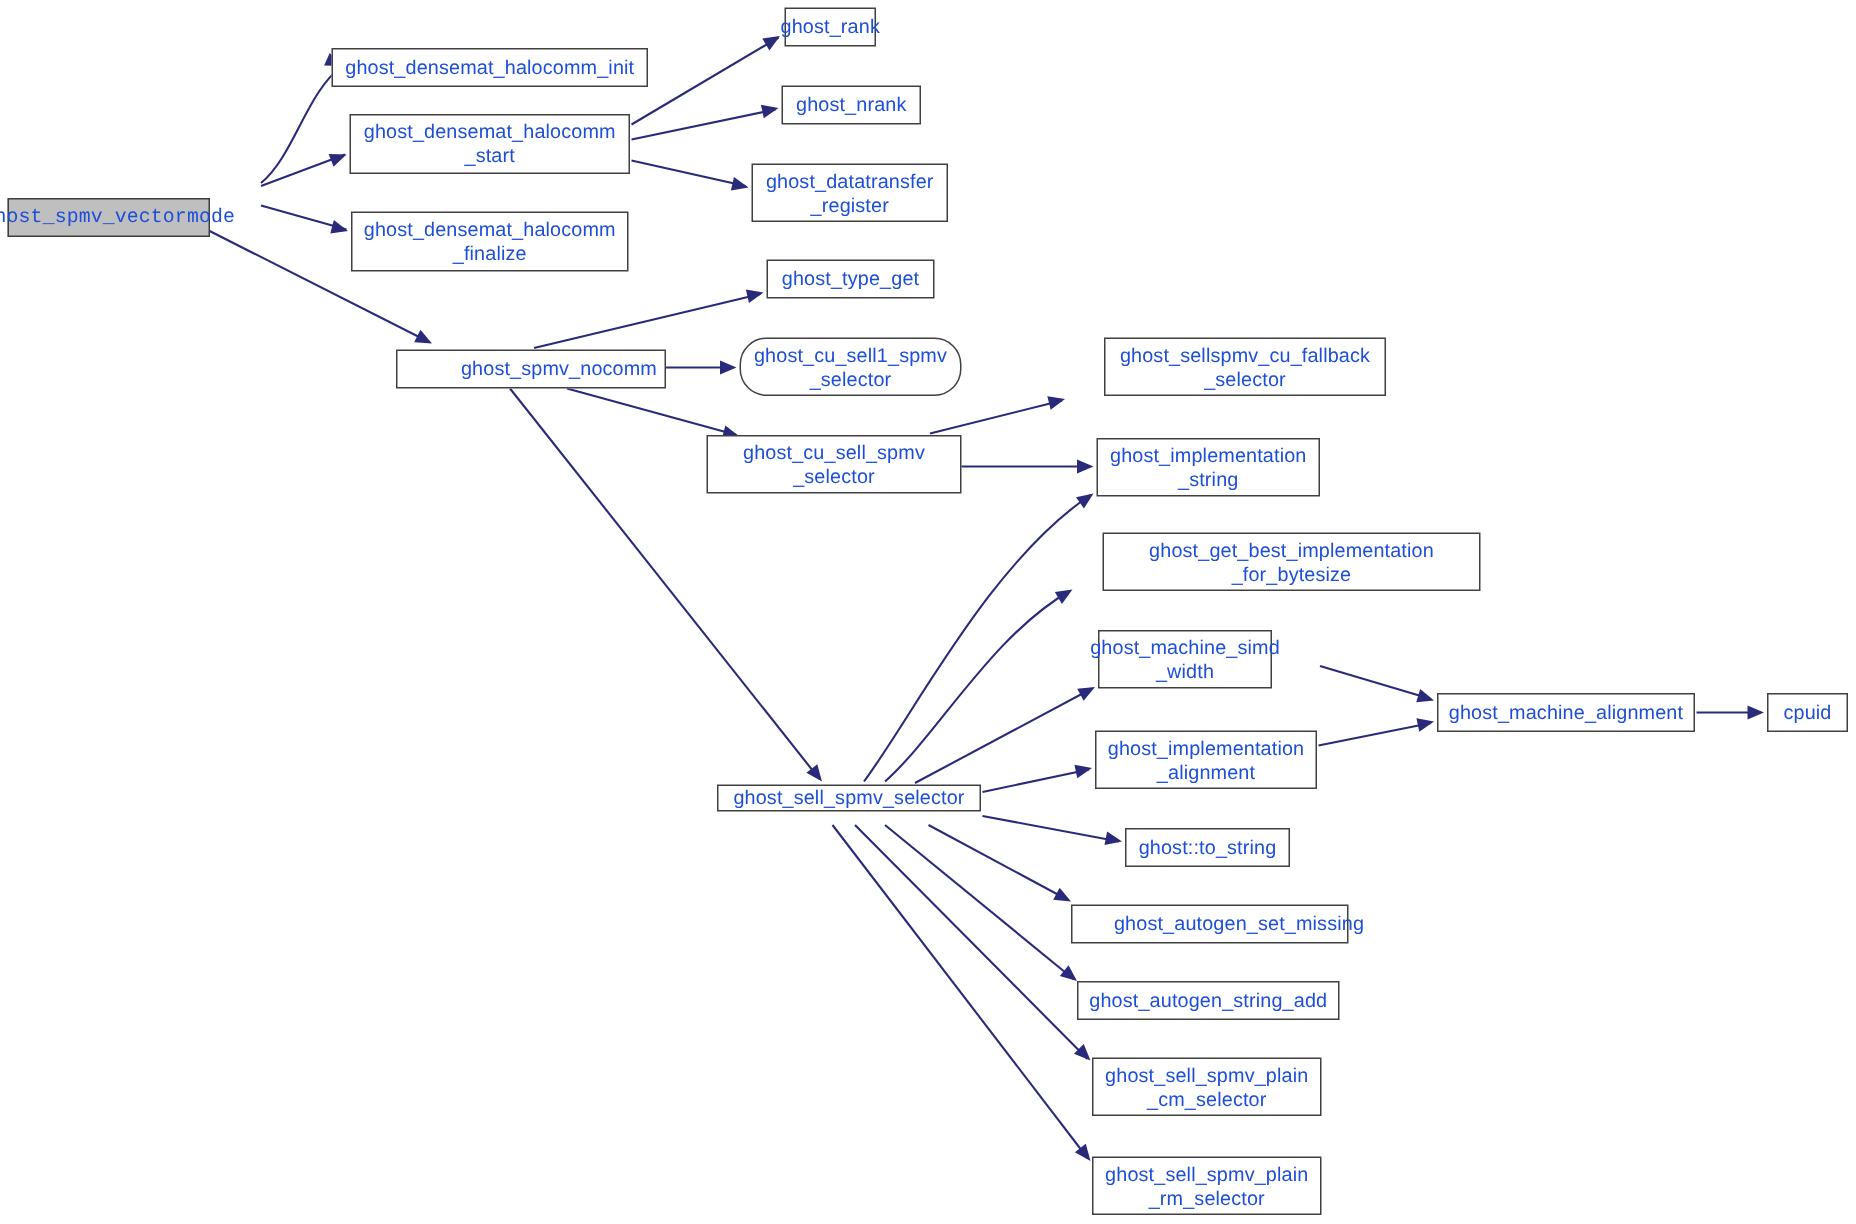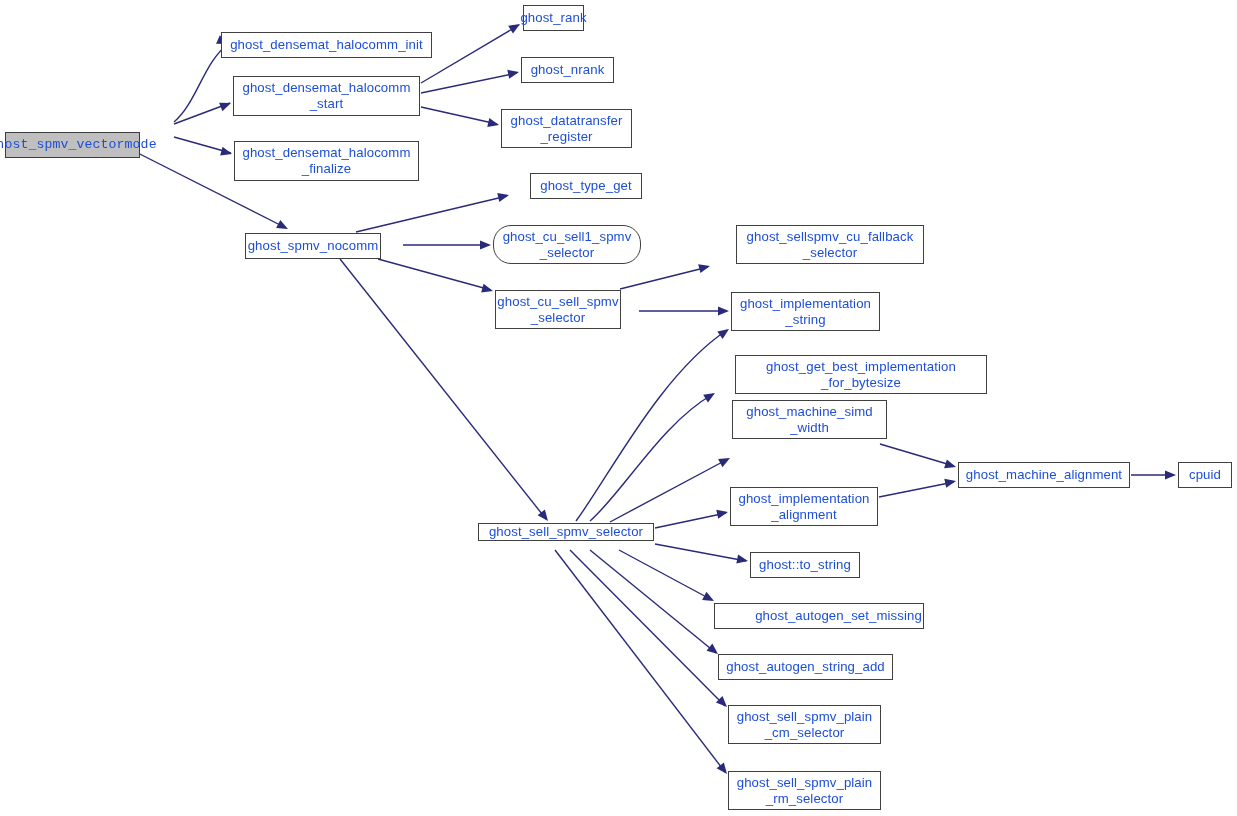--- a/index.html
+++ b/index.html
@@ -159,43 +159,43 @@
         <polygon points="0,0 -11,-4.6 -11,4.6" fill="#2a2a7a" transform="translate(1176,475) rotate(0)"></polygon>
       </g>
     </svg>
   <div id="node-layer">
       <div class="node highlight" style="left: 5px; top: 132px; width: 135px; height: 26px; font-family: Liberation Mono, monospace;"><span class="node-label">ghost_spmv_vectormode</span></div>
       <div class="node" style="left: 221px; top: 32px; width: 211px; height: 26px;"><span class="node-label">ghost_densemat_halocomm_init</span></div>
       <div class="node" style="left: 233px; top: 76px; width: 187px; height: 40px;"><span class="node-label">ghost_densemat_halocomm
 _start</span></div>
       <div class="node" style="left: 234px; top: 141px; width: 185px; height: 40px;"><span class="node-label">ghost_densemat_halocomm
 _finalize</span></div>
-      <div class="node" style="left: 245px; top: 233px; width: 136px; height: 26px;"><span class="node-label">ghost_spmv_nocomm</span></div>
+      <div class="node" style="left: 264px; top: 233px; width: 180px; height: 26px; justify-content: flex-end;"><span class="node-label">ghost_spmv_nocomm</span></div>
       <div class="node" style="left: 523px; top: 5px; width: 61px; height: 26px;"><span class="node-label">ghost_rank</span></div>
       <div class="node" style="left: 521px; top: 57px; width: 93px; height: 26px;"><span class="node-label">ghost_nrank</span></div>
       <div class="node" style="left: 501px; top: 109px; width: 131px; height: 39px;"><span class="node-label">ghost_datatransfer
 _register</span></div>
-      <div class="node" style="left: 511px; top: 173px; width: 112px; height: 26px; margin-left: 19px;"><span class="node-label">ghost_type_get</span></div>
+      <div class="node" style="left: 511px; top: 173px; width: 112px; height: 26px;"><span class="node-label">ghost_type_get</span></div>
       <div class="node" style="left: 493px; top: 225px; width: 148px; height: 39px; border-radius: 18px;"><span class="node-label">ghost_cu_sell1_spmv
 _selector</span></div>
-      <div class="node" style="left: 495px; top: 290px; width: 126px; height: 39px;"><span class="node-label">ghost_cu_sell_spmv
+      <div class="node" style="left: 471px; top: 290px; width: 170px; height: 39px;"><span class="node-label">ghost_cu_sell_spmv
 _selector</span></div>
       <div class="node" style="left: 736px; top: 225px; width: 188px; height: 39px;"><span class="node-label">ghost_sellspmv_cu_fallback
 _selector</span></div>
       <div class="node" style="left: 731px; top: 292px; width: 149px; height: 39px;"><span class="node-label">ghost_implementation
 _string</span></div>
       <div class="node" style="left: 735px; top: 355px; width: 252px; height: 39px;"><span class="node-label">ghost_get_best_implementation
 _for_bytesize</span></div>
-      <div class="node" style="left: 732px; top: 400px; width: 155px; height: 39px;"><span class="node-label">ghost_machine_simd
+      <div class="node" style="left: 732px; top: 420px; width: 116px; height: 39px;"><span class="node-label">ghost_machine_simd
 _width</span></div>
       <div class="node" style="left: 730px; top: 487px; width: 148px; height: 39px;"><span class="node-label">ghost_implementation
 _alignment</span></div>
       <div class="node" style="left: 478px; top: 523px; width: 176px; height: 18px;"><span class="node-label">ghost_sell_spmv_selector</span></div>
       <div class="node" style="left: 750px; top: 552px; width: 110px; height: 26px;"><span class="node-label">ghost::to_string</span></div>
-      <div class="node" style="left: 714px; top: 603px; width: 210px; height: 26px; padding-left: 39px;"><span class="node-label">ghost_autogen_set_missing</span></div>
+      <div class="node" style="left: 714px; top: 603px; width: 185px; height: 26px; padding-left: 39px;"><span class="node-label">ghost_autogen_set_missing</span></div>
       <div class="node" style="left: 718px; top: 654px; width: 175px; height: 26px;"><span class="node-label">ghost_autogen_string_add</span></div>
       <div class="node" style="left: 728px; top: 705px; width: 153px; height: 39px;"><span class="node-label">ghost_sell_spmv_plain
 _cm_selector</span></div>
       <div class="node" style="left: 728px; top: 771px; width: 153px; height: 39px;"><span class="node-label">ghost_sell_spmv_plain
 _rm_selector</span></div>
       <div class="node" style="left: 958px; top: 462px; width: 172px; height: 26px; text-align: center;"><span class="node-label">ghost_machine_alignment</span></div>
       <div class="node" style="left: 1178px; top: 462px; width: 54px; height: 26px;"><span class="node-label">cpuid</span></div>
     </div>
 </div>
 

